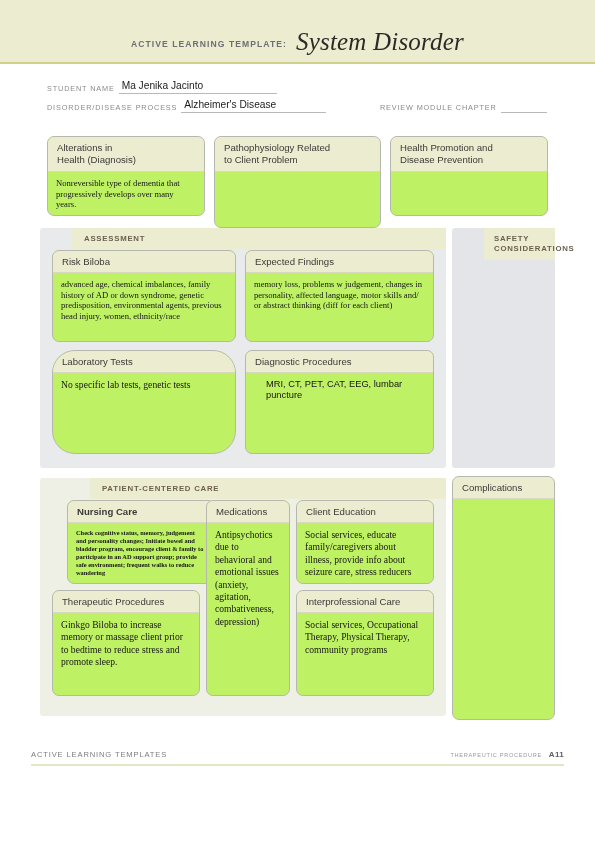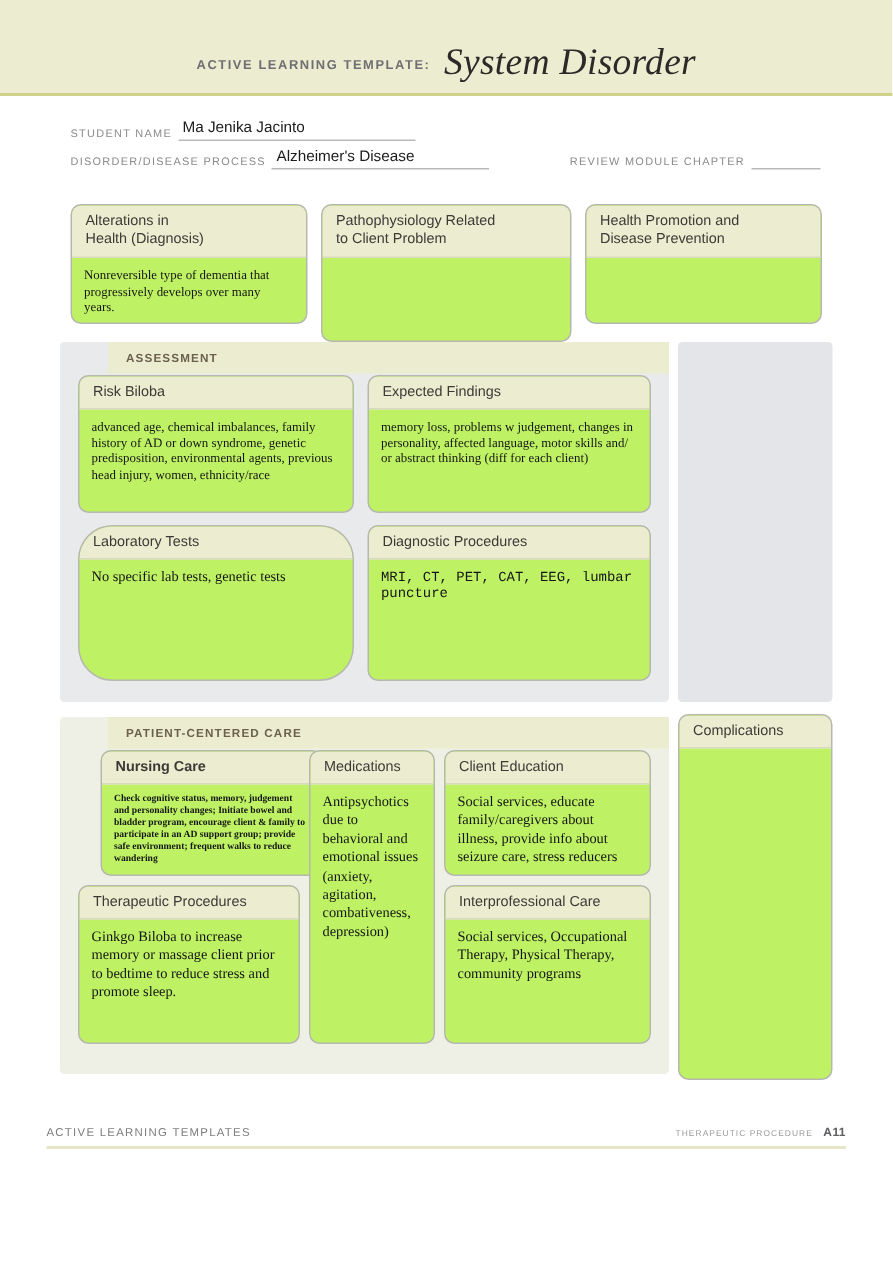--- a/index.html
+++ b/index.html
@@ -80,22 +80,22 @@
     line-height:11.6px;
   }
   .card-body{
     padding:6px 8px 4px 8px;
     font-family:"Liberation Serif", serif;
     font-size:8.6px;
     line-height:10.6px;
     color:#151515;
   }
   .card-body.sans{
-    font-family:Liberation Mono, monospace;
-    font-size:9.3px;line-height:11.4px;
+    font-family:Liberation Sans, sans-serif;
+    font-size:9.3px;line-height:11.4px;margin-left:12px;
   }
   .card-body.tiny{
     font-size:6.4px;line-height:8.1px;
   }
   .card-body.big{
     font-size:9.6px;line-height:12.4px;
   }
 
   
   .r1a{left:47px;  top:136px;width:158px;height:80px;}
@@ -123,20 +123,21 @@
     background:#e3e5e8;
     border-radius:3px;
   }
   .panel-safety .panel-head{
     background:#ecedd0;line-height:10px;padding-left:10px;
   }
   .panel-pcc{
     left:40px;top:478px;width:406px;height:238px;
     background:#eef0e6;
     border-radius:3px;
+    padding-left:18px;
   }
   .panel-pcc .panel-head{background:#ecedd0;}
 
   
   .a1{left:12px;top:22px;width:184px;height:92px;}
   .a2{left:205px;top:22px;width:189px;height:92px;}
   .a3{left:12px;top:122px;width:184px;height:104px;border-radius:23px;}
   .a4{left:205px;top:122px;width:189px;height:104px;}
   .a1 .card-head,.a2 .card-head,.a3 .card-head,.a4 .card-head{height:22px;}
 
@@ -234,20 +235,21 @@
       <div class="card-head">Laboratory Tests</div>
       <div class="card-body big">No specific lab tests, genetic tests</div>
     </div>
     <div class="card a4">
       <div class="card-head">Diagnostic Procedures</div>
       <div class="card-body sans">MRI, CT, PET, CAT, EEG, lumbar puncture</div>
     </div>
   </div>
 
   <div class="panel panel-safety">
+    <div class="panel-head">SAFETY<br>CONSIDERATIONS</div>
     <div class="card-body"></div>
   </div>
 
   <div class="panel panel-pcc">
     <div class="panel-head">PATIENT-CENTERED CARE</div>
 
     <div class="card p1">
       <div class="card-head">Nursing Care</div>
       <div class="card-body tiny">Check cognitive status, memory, judgement and personality changes; Initiate bowel and bladder program, encourage client &amp; family to participate in an AD support group; provide safe environment; frequent walks to reduce wandering</div>
     </div>

